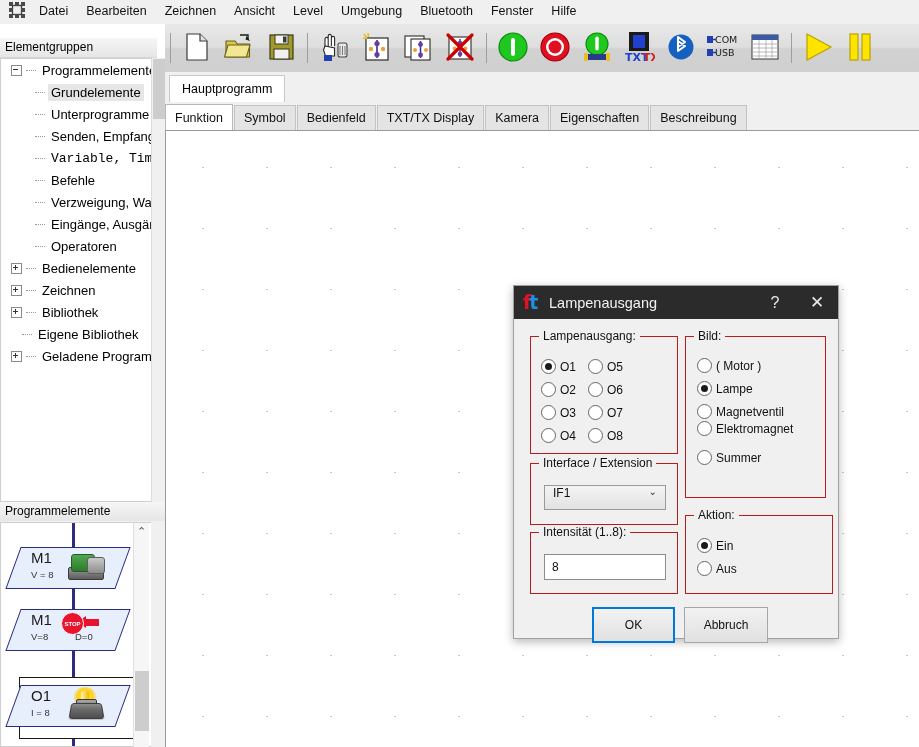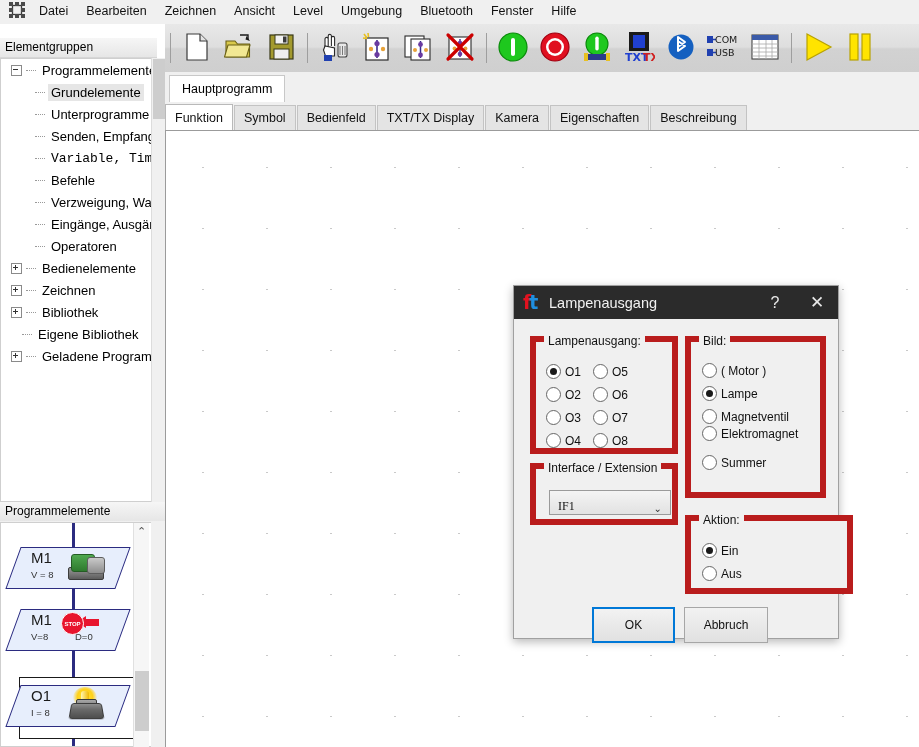--- a/index.html
+++ b/index.html
@@ -190,34 +190,34 @@
   .ftlogo .f{color:#e1121f;font-size:19px;font-weight:bold;font-family:"DejaVu Sans",sans-serif;}
   .ftlogo .t{color:#1f8fe0;font-size:19px;font-weight:bold;font-family:"DejaVu Sans",sans-serif;margin-left:-2px;}
   .dlg-titletext{margin-left:4px;font-size:14.5px;color:#f2f2f2;}
   .dlg-titlebtns{margin-left:auto;display:flex;}
   .tb-help,.tb-close{width:42px;height:33px;display:flex;align-items:center;justify-content:center;
     color:#e8e8e8;font-size:16px;cursor:default;}
   .tb-close{font-size:17px;}
 
   .dlg-body{position:absolute;left:0;top:33px;width:324px;height:319px;background:#f0f0f0;}
 
-  .grp{position:absolute;border:6px solid #b91c1c;box-sizing:border-box;background:#f0f0f0;}
+  .grp{position:absolute;border:1px solid #b91c1c;box-sizing:border-box;background:#f0f0f0;}
   .grp-lbl{position:absolute;top:-8px;left:8px;background:#f0f0f0;padding:0 4px;font-size:12px;color:#111;}
 
   .radio{position:absolute;display:flex;align-items:center;font-size:12px;color:#111;cursor:default;white-space:nowrap;}
   .rdot{
     width:13px;height:13px;border-radius:50%;border:1px solid #666;background:#fff;
     display:inline-block;position:relative;margin-right:4px;flex:none;
   }
   .rdot.on:after{content:"";position:absolute;left:3px;top:3px;width:7px;height:7px;border-radius:50%;background:#1a1a1a;}
 
   .combo{
     position:absolute;height:25px;border:1px solid #9a9a9a;box-sizing:border-box;
     background:linear-gradient(to bottom,#f4f4f4,#e2e2e2);
-    display:flex;align-items:flex-end;cursor:default;font-family:Liberation Serif, serif;
+    display:flex;align-items:flex-start;cursor:default;
   }
   .combo .ctext{padding-left:8px;font-size:12px;color:#111;}
   .combo .carr{margin-left:auto;margin-right:8px;font-size:10px;color:#333;}
 
   .txtinput{
     position:absolute;height:26px;border:1px solid #8c8c8c;box-sizing:border-box;background:#fff;
     display:flex;align-items:center;padding-left:7px;font-size:12px;color:#111;
   }
 
   .btn{
@@ -660,20 +660,26 @@
     </div>
 
     <div class="grp" style="left:16px;top:144px;width:148px;height:62px;">
       <span class="grp-lbl">Interface / Extension</span>
       <div class="combo" style="left:13px;top:21px;width:122px;">
         <span class="ctext">IF1</span>
         <span class="carr">⌄</span>
       </div>
     </div>
 
+    <div class="grp" style="left:16px;top:213px;width:148px;height:62px;">
+      <span class="grp-lbl">Intensität (1..8):</span>
+      <div class="txtinput" style="left:13px;top:21px;width:122px;">
+        <span>8</span>
+      </div>
+    </div>
 
     <div class="grp" style="left:171px;top:17px;width:141px;height:162px;">
       <span class="grp-lbl">Bild:</span>
       <span class="radio" style="left:11px;top:21px;">
           <span class="rdot"></span>
           <span>( Motor )</span>
         </span>
       <span class="radio" style="left:11px;top:44px;">
           <span class="rdot on"></span>
           <span>Lampe</span>
@@ -685,21 +691,21 @@
       <span class="radio" style="left:11px;top:84px;">
           <span class="rdot"></span>
           <span>Elektromagnet</span>
         </span>
       <span class="radio" style="left:11px;top:113px;">
           <span class="rdot"></span>
           <span>Summer</span>
         </span>
     </div>
 
-    <div class="grp" style="left:171px;top:196px;width:168px;height:79px;">
+    <div class="grp" style="left:171px;top:196px;width:148px;height:79px;">
       <span class="grp-lbl">Aktion:</span>
       <span class="radio" style="left:11px;top:22px;">
           <span class="rdot on"></span>
           <span>Ein</span>
         </span>
       <span class="radio" style="left:11px;top:45px;">
           <span class="rdot"></span>
           <span>Aus</span>
         </span>
     </div>

